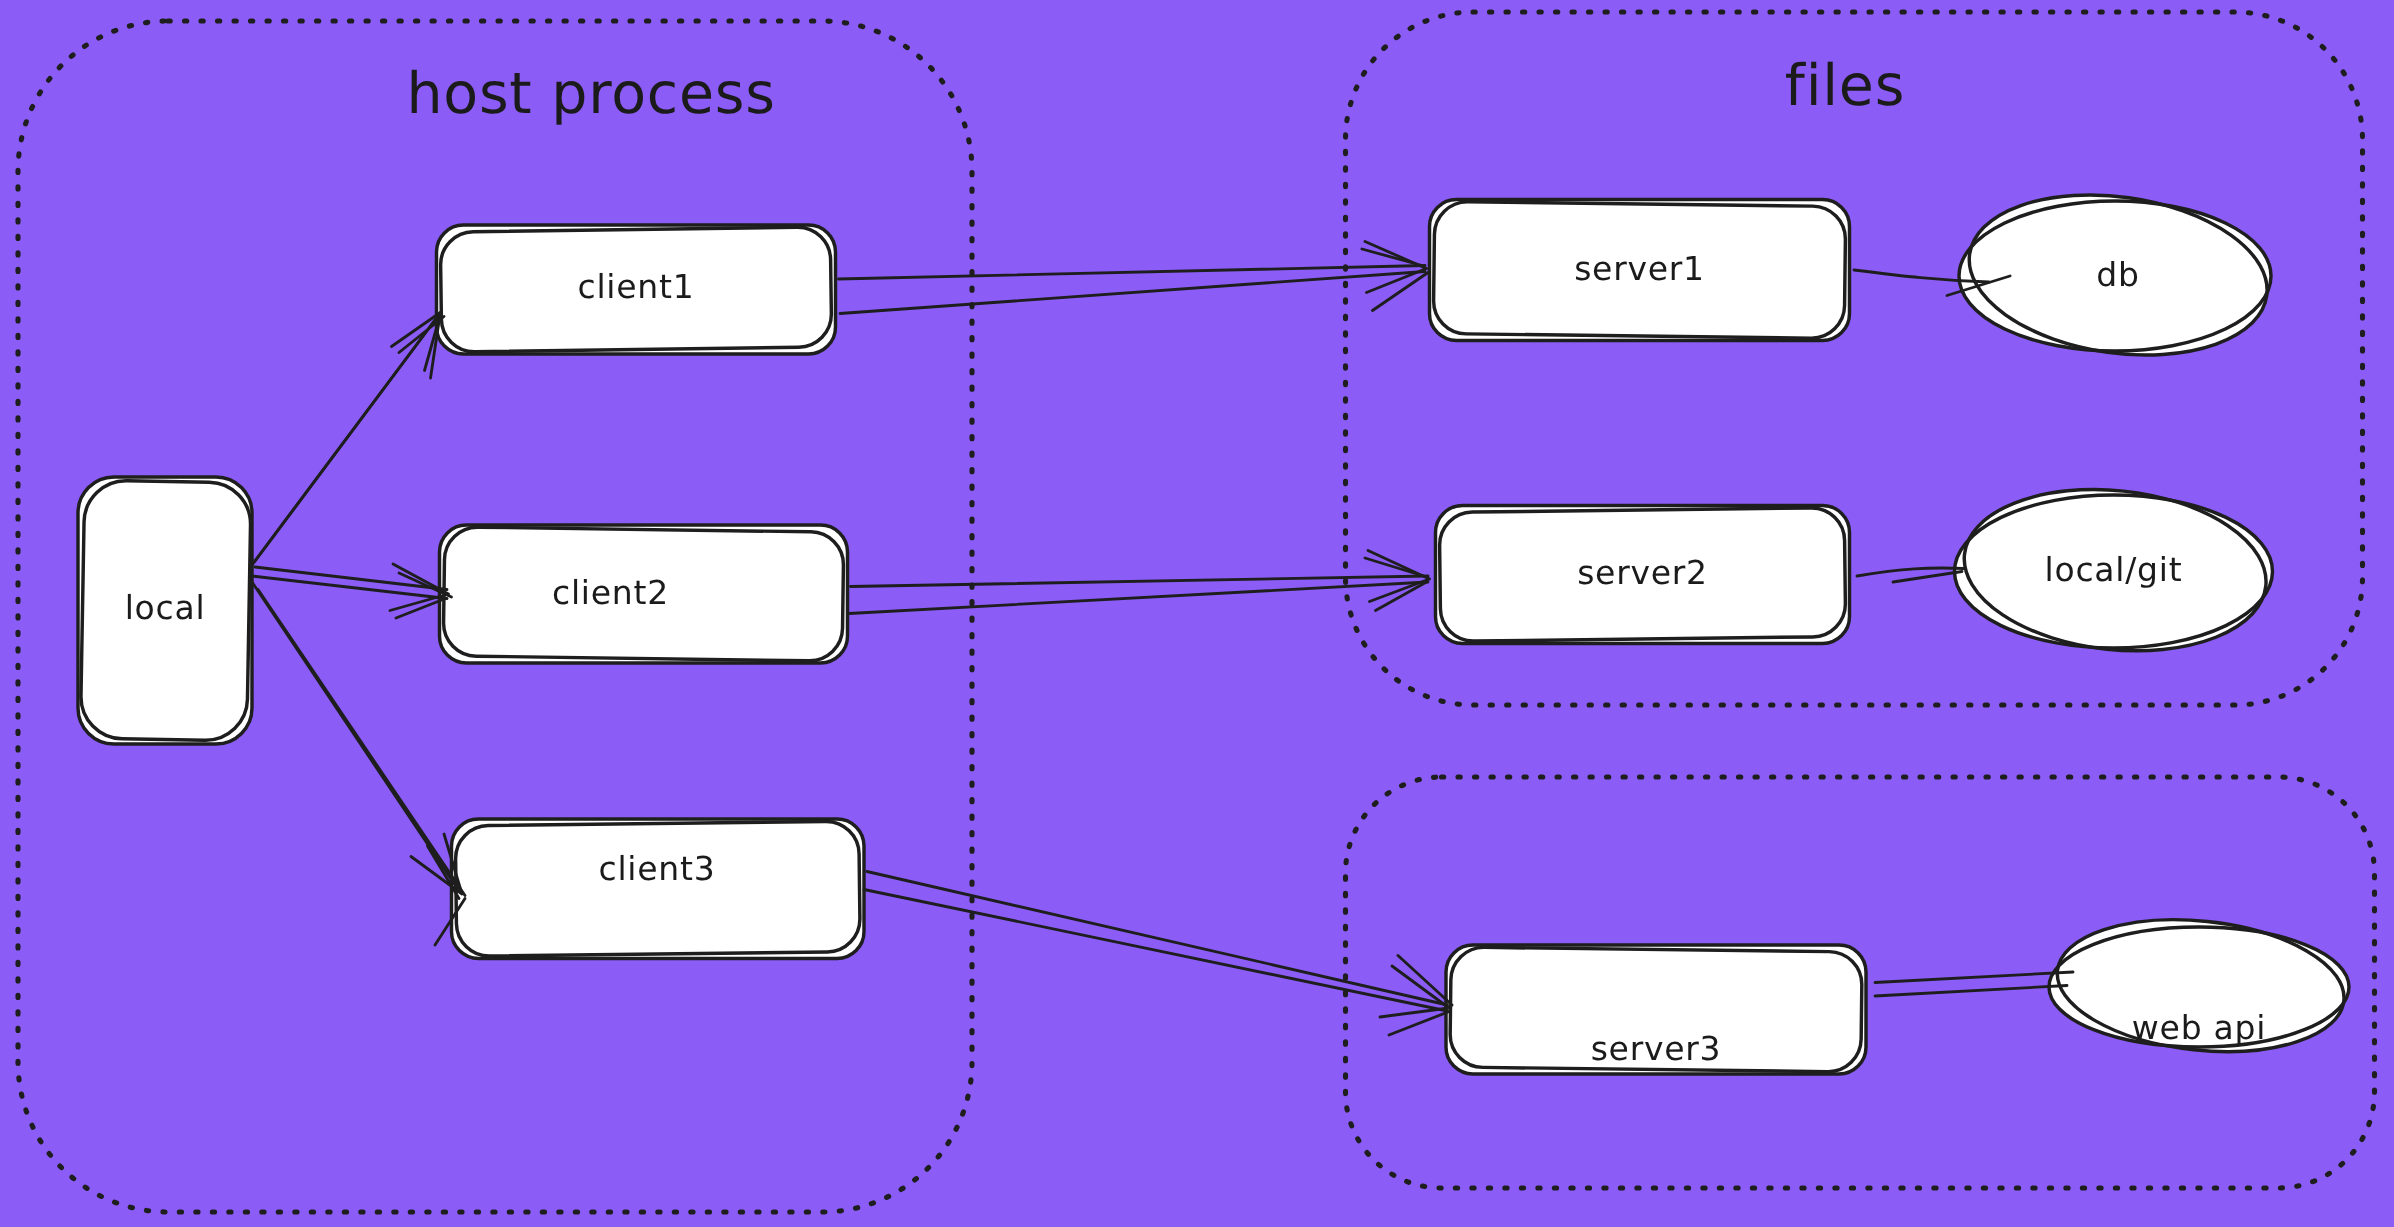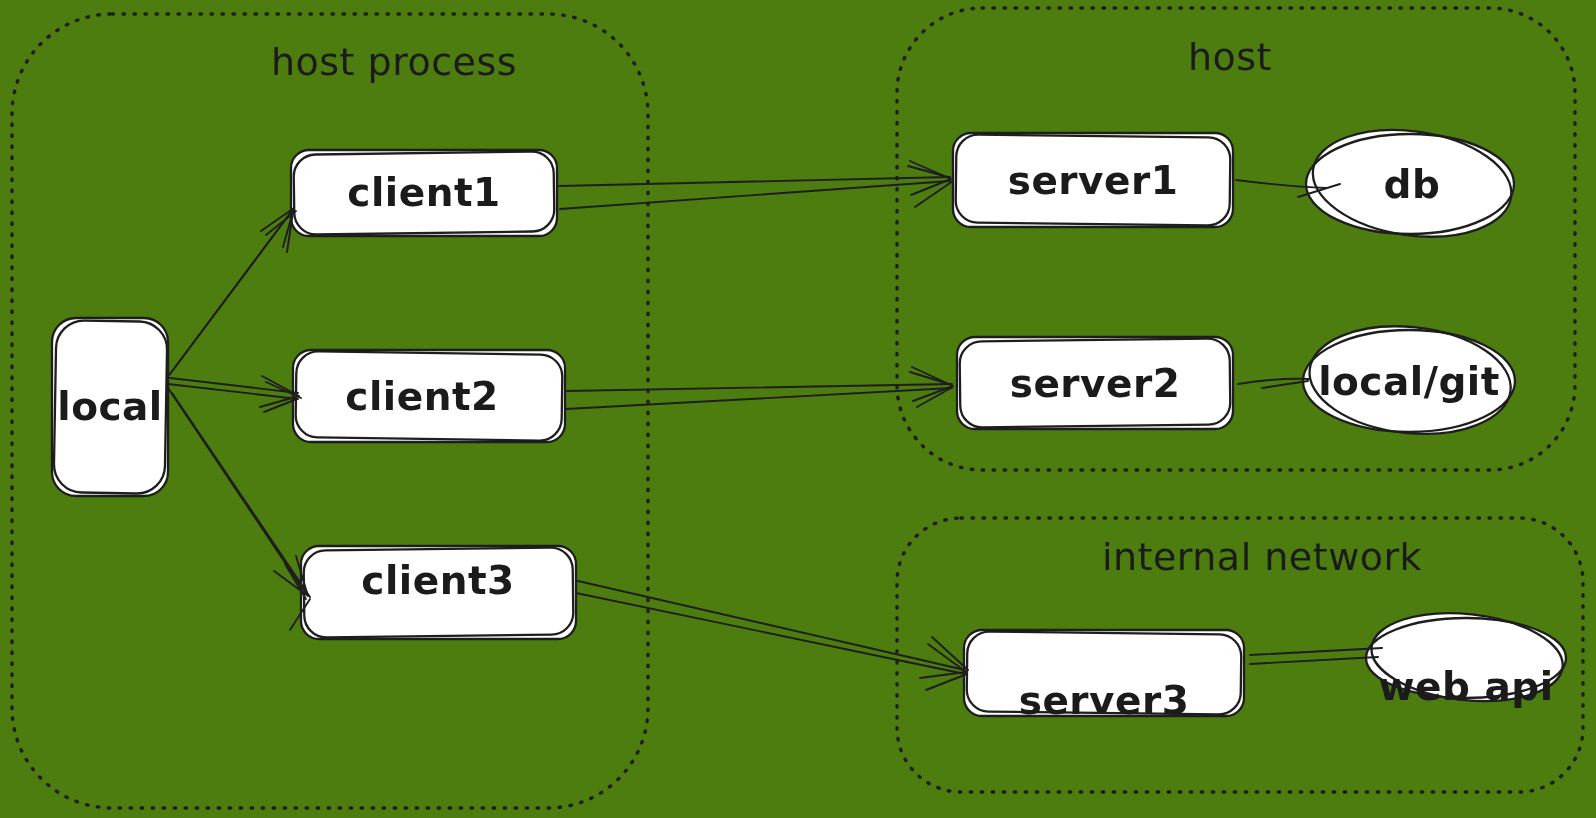--- a/index.html
+++ b/index.html
@@ -10,21 +10,21 @@
   body {
     width: 1596px;
     height: 818px;
     overflow: hidden;
     font-family: "DejaVu Sans", sans-serif;
   }
   .canvas {
     position: relative;
     width: 1596px;
     height: 818px;
-    background: #4d7c0f;
+    background: #8b5cf6;
   }
   svg { position: absolute; left: 0; top: 0; }
 
   .dotted rect {
     fill: none;
     stroke: #1e1e1e;
     stroke-width: 3.4;
     stroke-dasharray: 1.5 9.5;
     stroke-linecap: round;
   }
@@ -39,21 +39,21 @@
   }
 
   .lbl {
     position: absolute;
     transform: translate(-50%, -50%);
     white-space: nowrap;
     color: #1b1b1b;
     letter-spacing: 0.5px;
     user-select: none;
   }
-  .node-lbl  { font-size: 39px; font-weight: bold; }
+  .node-lbl  { font-size: 22px; }
   .group-lbl { font-size: 38px; }
 </style>
 </head>
 <body>
 
 <div class="canvas">
 
   <svg width="1596" height="818" viewBox="0 0 1596 818">
 
     <g class="dotted">
@@ -186,26 +186,25 @@
       <use href="#n-server1"></use>
       <use href="#n-server2"></use>
       <use href="#n-server3"></use>
       <use href="#n-db"></use>
       <use href="#n-files"></use>
       <use href="#n-web"></use>
     </g>
   </svg>
 
   <div class="lbl group-lbl" style="left:394px;  top:62px;">host process</div>
-  <div class="lbl group-lbl" style="left:1230px; top:57px;">host</div>
-  <div class="lbl group-lbl" style="left:1262px; top:557px;">internal network</div>
+  <div class="lbl group-lbl" style="left:1230px; top:57px;">files</div>
 
   <div class="lbl node-lbl" style="left:110px;  top:406px;">local</div>
   <div class="lbl node-lbl" style="left:424px;  top:192px;">client1</div>
-  <div class="lbl node-lbl" style="left:422px;  top:396px;">client2</div>
+  <div class="lbl node-lbl" style="left:407px;  top:396px;">client2</div>
   <div class="lbl node-lbl" style="left:438px;  top:580px;">client3</div>
   <div class="lbl node-lbl" style="left:1093px; top:180px;text-align:right;">server1</div>
   <div class="lbl node-lbl" style="left:1095px; top:383px;">server2</div>
   <div class="lbl node-lbl" style="left:1104px; top:700px;">server3</div>
   <div class="lbl node-lbl" style="left:1412px; top:184px;">db</div>
   <div class="lbl node-lbl" style="left:1409px; top:381px;">local/git</div>
   <div class="lbl node-lbl" style="left:1466px; top:686px;">web api</div>
 
 </div>
 

